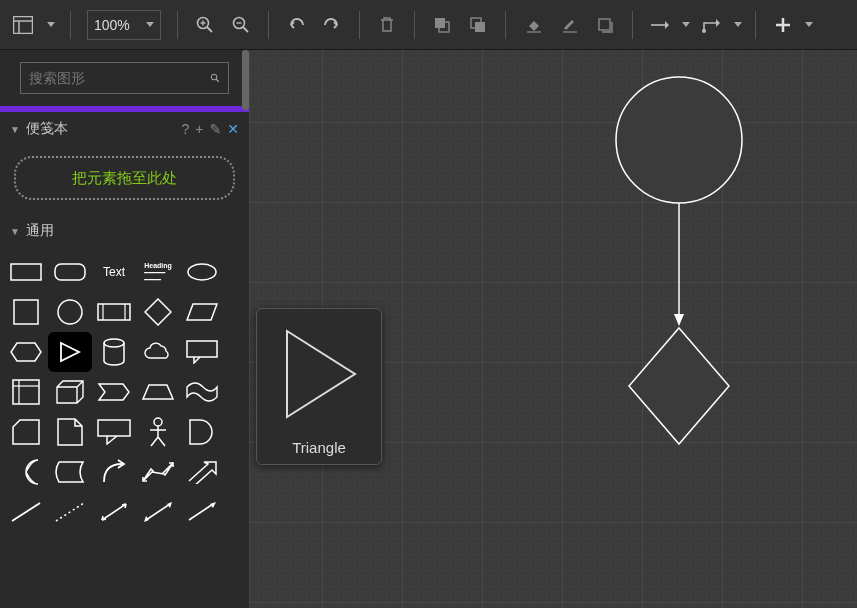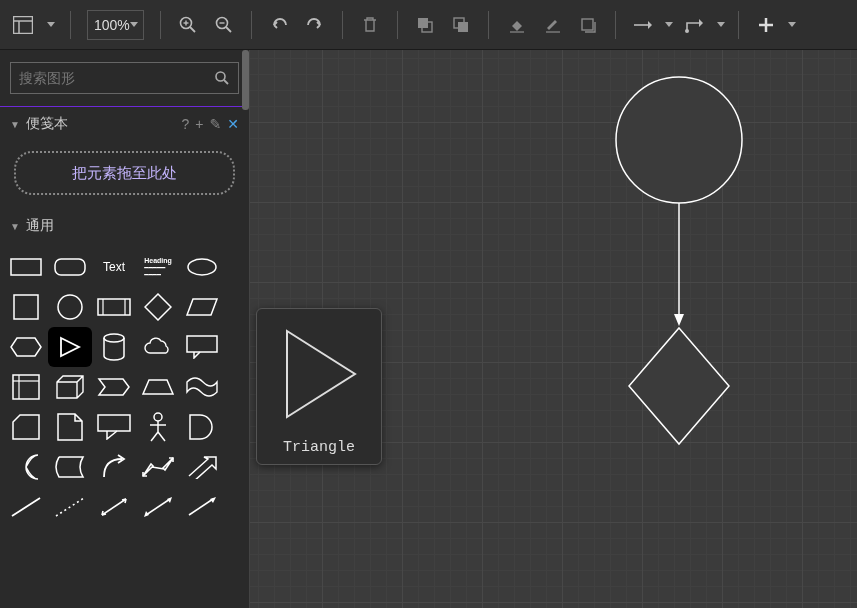--- a/index.html
+++ b/index.html
@@ -31,21 +31,21 @@
     border-radius: 3px;
     cursor: pointer;
   }
   .tb-sep {
     width: 1px;
     height: 28px;
     background: #555;
     margin: 0 8px;
   }
   .zoom-box {
-    width: 57px;
+    width: 74px;
     height: 30px;
     border: 1px solid #555;
     display: flex;
     align-items: center;
     justify-content: space-between;
     padding: 0 6px;
     font-size: 14px;
     color: #ddd;
     margin: 0 6px;
   }
@@ -68,22 +68,22 @@
   }
   .side-scroll {
     position: absolute;
     right: 0; top: 0;
     width: 7px;
     height: 60px;
     background: #666;
     border-radius: 3px;
   }
   .search-wrap {
-    padding: 12px 10px;
-    border-bottom: 1px solid #6d28d9;
+    padding: 12px 20px;
+    border-bottom: 6px solid #6d28d9;
   }
   .search-box {
     display: flex;
     align-items: center;
     border: 1px solid #666;
     height: 32px;
     padding: 0 8px;
     background: #2a2a2a;
   }
   .search-box input {
@@ -116,21 +116,21 @@
   .section-head .mini.close { color: #4aa3e8; }
   .scratch-drop {
     margin: 10px 14px 14px 14px;
     border: 2px dotted #888;
     border-radius: 18px;
     height: 44px;
     display: flex;
     align-items: center;
     justify-content: center;
     font-size: 15px;
-    color: #c4b5fd;
+    color: #84cc16;
   }
   .shape-grid {
     display: grid;
     grid-template-columns: repeat(5, 44px);
     gap: 0;
     padding: 4px 4px;
   }
   .cell {
     width: 44px;
     height: 40px;
@@ -143,21 +143,20 @@
   .cell.sel { background: #000; border-radius: 6px; }
   .cell svg { display: block; }
   .cell .txt { font-size: 12px; color: #fff; }
   .cell .hd { font-size: 7px; color: #fff; line-height: 1; }
 
   .canvas-wrap {
     position: relative;
     flex: 1;
     background: #3b3b3b;
     overflow: hidden;
-    font-family: Liberation Mono, monospace;
   }
   .grid-bg {
     position: absolute;
     inset: 0;
     background-image:
       linear-gradient(#484848 1px, transparent 1px),
       linear-gradient(90deg, #484848 1px, transparent 1px),
       linear-gradient(#404040 1px, transparent 1px),
       linear-gradient(90deg, #404040 1px, transparent 1px);
     background-size: 80px 80px, 80px 80px, 16px 16px, 16px 16px;

